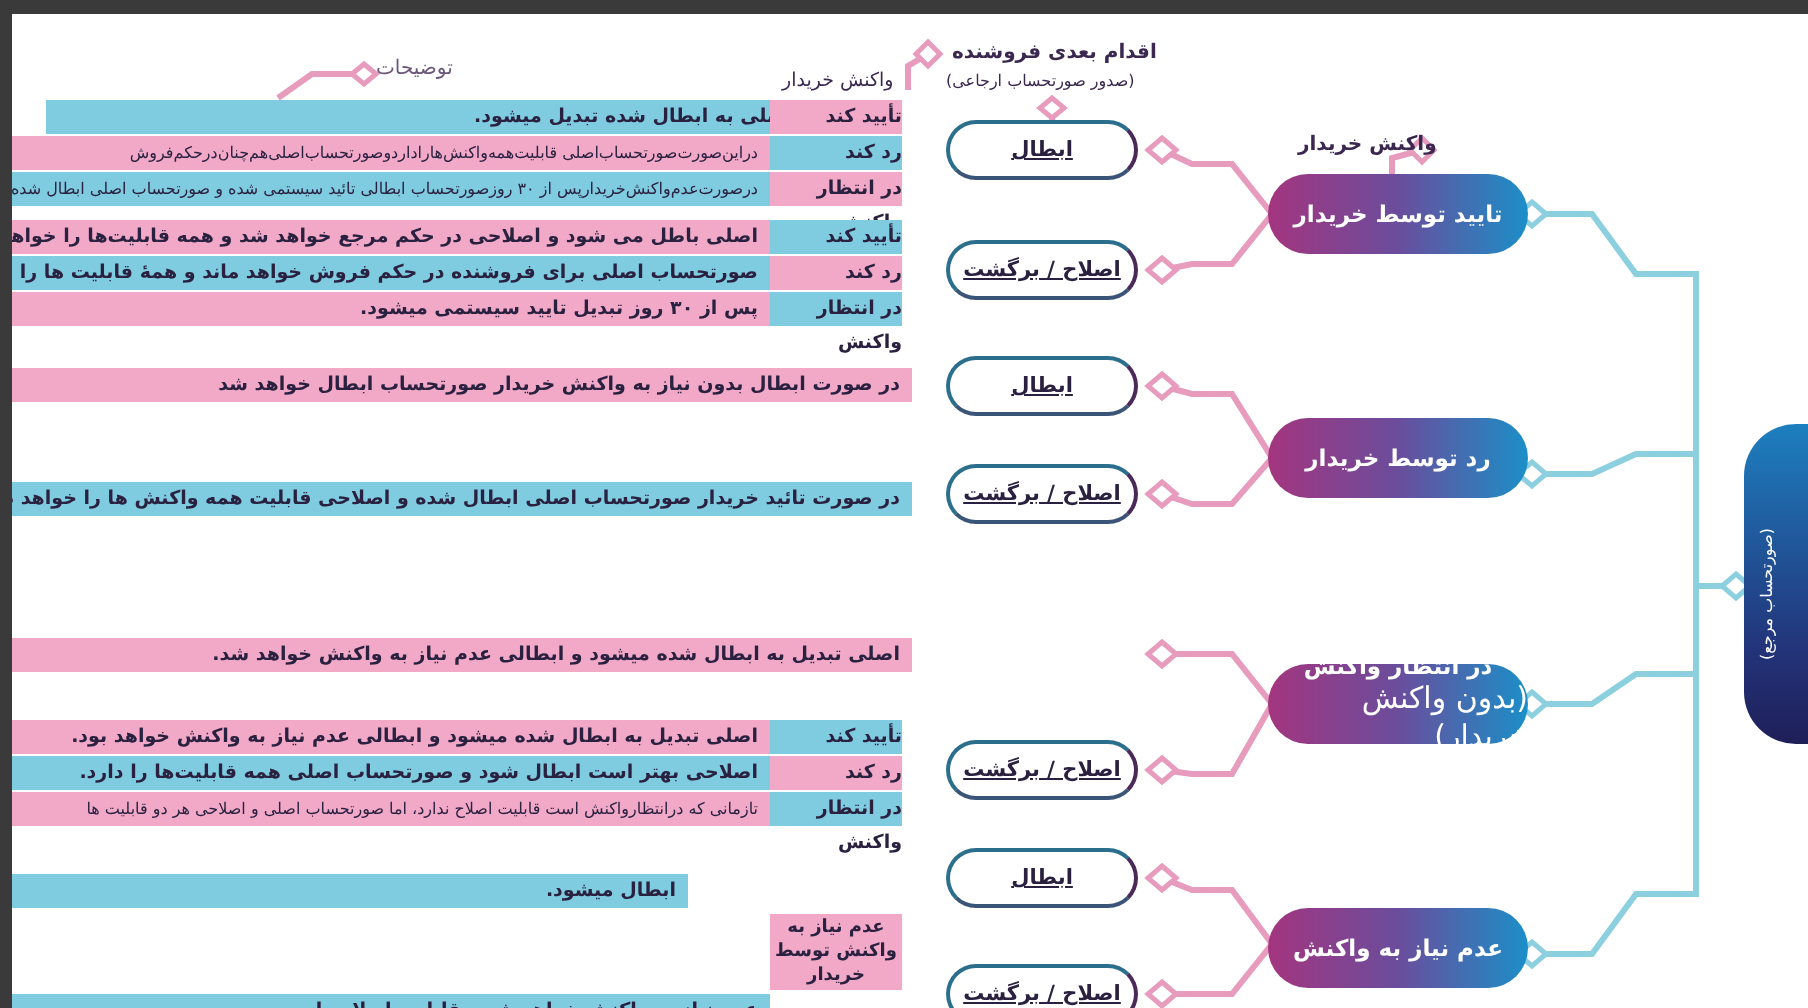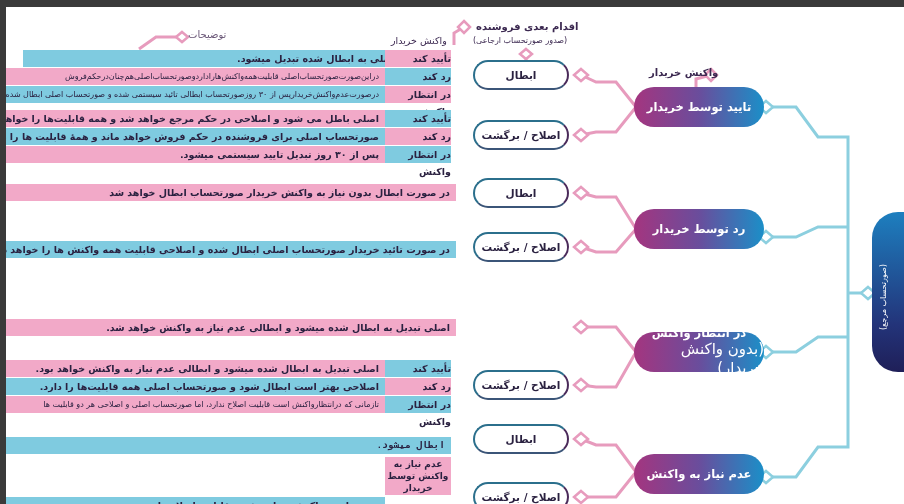--- a/index.html
+++ b/index.html
@@ -25,21 +25,21 @@
     position:absolute; height:17px; line-height:17px; width:66px;
     font-size:9.5px; font-weight:bold; color:#2a2140;
     text-align:right; direction:rtl;
   }
   .pill {
     position:absolute; width:96px; height:30px; border-radius:16px;
     box-sizing:border-box;
     border:2.5px solid #2b6f8c;
     border-right-color:#4b2a5a; border-bottom-color:#3b5578;
     background:#fff; display:flex; align-items:center; justify-content:center;
-    font-size:10.5px; font-weight:bold; color:#2a2140; direction:rtl;
+    font-size:10.5px; font-weight:bold; color:#2a2140; direction:rtl;text-decoration:underline;
   }
   .node {
     position:absolute; width:130px; height:40px; border-radius:22px;
     background:linear-gradient(90deg,#a4357f 0%,#6a4d9c 50%,#1b8fc8 100%);
     color:#fff; font-weight:bold; font-size:11.5px;
     display:flex; flex-direction:column; align-items:center; justify-content:center;
     direction:rtl; line-height:1.25;
   }
   .node .sub { font-size:15px; font-weight:normal; }
   .root {
@@ -143,21 +143,21 @@
   <div class="row blue" style="left:0;top:234px;width:450px;">در صورت تائید خریدار صورتحساب اصلی ابطال شده و اصلاحی قابلیت همه واکنش ها را خواهد داشت</div>
 
   <div class="row pink" style="left:0;top:312px;width:450px;">اصلی تبدیل به ابطال شده میشود و ابطالی عدم نیاز به واکنش خواهد شد.</div>
   <div class="row pink" style="left:0;top:353px;width:379px;">اصلی تبدیل به ابطال شده میشود و ابطالی عدم نیاز به واکنش خواهد بود.</div>
   <div class="lbl blue" style="left:379px;top:353px;">تأیید کند</div>
   <div class="row blue" style="left:0;top:371px;width:379px;">اصلاحی بهتر است ابطال شود و صورتحساب اصلی همه قابلیت‌ها  را دارد.</div>
   <div class="lbl pink" style="left:379px;top:371px;">رد کند</div>
   <div class="row pink small" style="left:0;top:389px;width:379px;">تازمانی که درانتظارواکنش است قابلیت اصلاح ندارد، اما صورتحساب اصلی و اصلاحی هر دو قابلیت ها</div>
   <div class="lbl blue" style="left:379px;top:389px;">در انتظار واکنش</div>
 
-  <div class="row blue" style="left:0;top:430px;width:445px;font-family:Liberation Mono, monospace;">ابطال میشود.</div>
+  <div class="row blue" style="left:0;top:430px;width:338px;">ابطال میشود.</div>
   <div class="cell-multi pink" style="left:379px;top:450px;width:66px;height:38px;">عدم نیاز به واکنش توسط خریدار</div>
   <div class="row blue" style="left:0;top:490px;width:379px;">عدم نیاز به واکنش خواهد شد و قابلیت اصلاح دارد.</div>
 
   <div class="pill" style="left:467px;top:53px;">ابطال</div>
   <div class="pill" style="left:467px;top:113px;">اصلاح / برگشت</div>
   <div class="pill" style="left:467px;top:171px;">ابطال</div>
   <div class="pill" style="left:467px;top:225px;">اصلاح / برگشت</div>
   <div class="pill" style="left:467px;top:363px;">اصلاح / برگشت</div>
   <div class="pill" style="left:467px;top:417px;">ابطال</div>
   <div class="pill" style="left:467px;top:475px;">اصلاح / برگشت</div>

